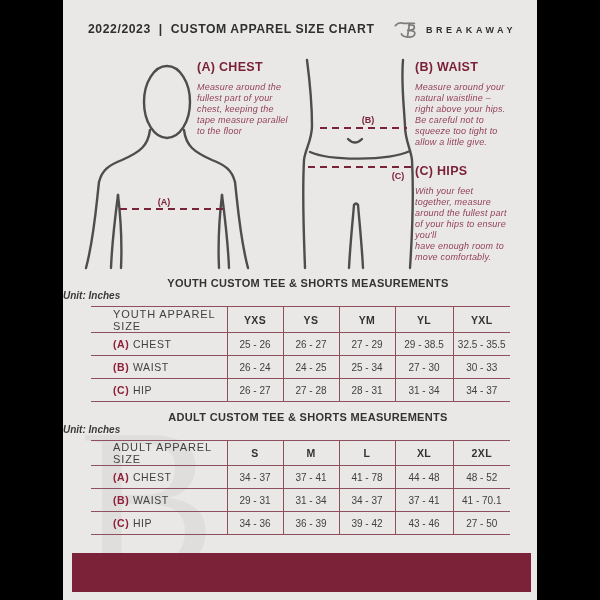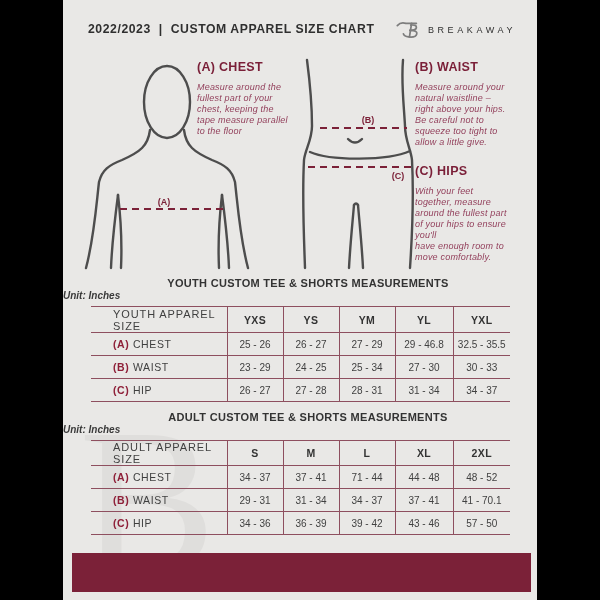--- a/index.html
+++ b/index.html
@@ -7,21 +7,21 @@
               font-family:"Liberation Sans", sans-serif; }
   .page { position:absolute; left:63px; top:0; width:474px; height:600px;
           background:#e9e8e6; overflow:hidden; }
 
   
   .doc-title { position:absolute; left:25px; top:21px; font-size:13px; font-weight:700;
                color:#2f2f2f; letter-spacing:0.6px; white-space:pre;
                transform:scaleX(0.94); transform-origin:left top; }
   .brand { position:absolute; right:21px; top:19px; display:flex; align-items:center; gap:6px; }
   .logo-svg { width:26px; height:21px; color:#7d7d7d; }
-  .brand-name { font-size:9px; font-weight:400; letter-spacing:3.6px; color:#2f2f2f; }
+  .brand-name { font-size:9px; font-weight:700; letter-spacing:3.6px; color:#2f2f2f; }
 
   
   .watermark { position:absolute; left:16px; top:398px; font-family:"Liberation Serif", serif;
                font-size:205px; line-height:1; color:#dfdedc; z-index:0; }
 
   
   .figures { position:absolute; left:15px; top:58px; width:350px; height:212px; z-index:1; }
   .figures path, .figures ellipse { fill:none; stroke:#4d4d4d; stroke-width:2.4;
                stroke-linecap:round; }
   .figures line { stroke:#7b2138; stroke-width:2.2; stroke-dasharray:7 5; }
@@ -161,26 +161,26 @@
       <th>YS</th>
       <th>YM</th>
       <th>YL</th>
       <th>YXL</th>
     </tr>
     <tr class="data-row">
       <td class="lbl"><span class="key">(A)</span> <span>CHEST</span></td>
       <td>25 - 26</td>
       <td>26 - 27</td>
       <td>27 - 29</td>
-      <td>29 - 46.8</td>
+      <td>29 - 38.5</td>
       <td>32.5 - 35.5</td>
     </tr>
     <tr class="data-row">
       <td class="lbl"><span class="key">(B)</span> <span>WAIST</span></td>
-      <td>23 - 29</td>
+      <td>26 - 24</td>
       <td>24 - 25</td>
       <td>25 - 34</td>
       <td>27 - 30</td>
       <td>30 - 33</td>
     </tr>
     <tr class="data-row">
       <td class="lbl"><span class="key">(C)</span> <span>HIP</span></td>
       <td>26 - 27</td>
       <td>27 - 28</td>
       <td>28 - 31</td>
@@ -207,37 +207,37 @@
       <th>S</th>
       <th>M</th>
       <th>L</th>
       <th>XL</th>
       <th>2XL</th>
     </tr>
     <tr class="data-row">
       <td class="lbl"><span class="key">(A)</span> <span>CHEST</span></td>
       <td>34 - 37</td>
       <td>37 - 41</td>
-      <td>71 - 44</td>
+      <td>41 - 78</td>
       <td>44 - 48</td>
       <td>48 - 52</td>
     </tr>
     <tr class="data-row">
       <td class="lbl"><span class="key">(B)</span> <span>WAIST</span></td>
       <td>29 - 31</td>
       <td>31 - 34</td>
       <td>34 - 37</td>
       <td>37 - 41</td>
       <td>41 - 70.1</td>
     </tr>
     <tr class="data-row">
       <td class="lbl"><span class="key">(C)</span> <span>HIP</span></td>
       <td>34 - 36</td>
       <td>36 - 39</td>
       <td>39 - 42</td>
       <td>43 - 46</td>
-      <td>57 - 50</td>
+      <td>27 - 50</td>
     </tr>
   </tbody>
     </table>
 
   <div class="footer-bar"></div>
 </div>
 
 </body></html>

